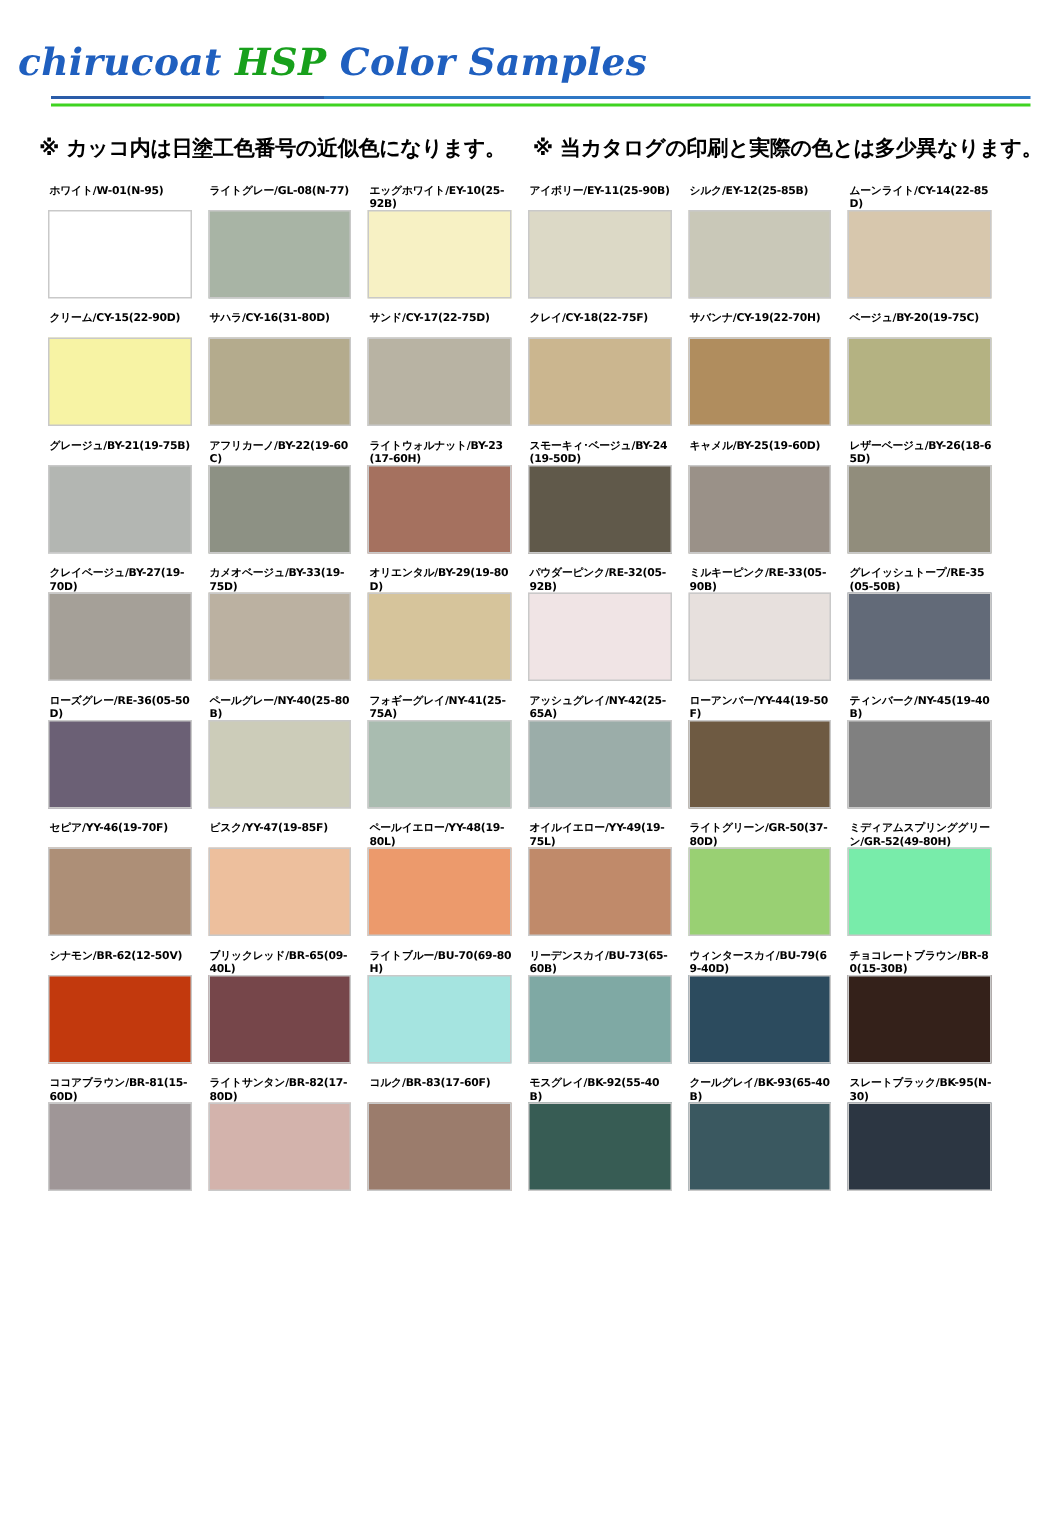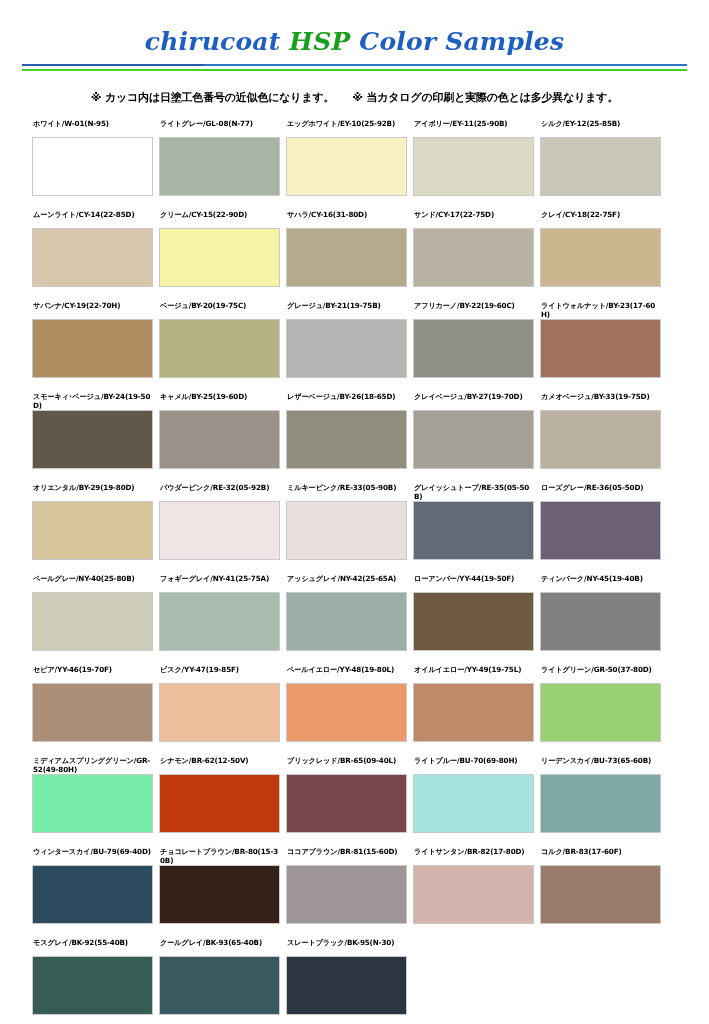--- a/index.html
+++ b/index.html
@@ -20,21 +20,22 @@
     width: 709px;
     height: 1024px;
     box-sizing: border-box;
     padding: 0;
     position: relative;
   }
 
   
   .header {
     padding-top: 28px;
-    text-align: center;
+    text-align: left;
+    padding-left: 12px;
   }
   .title {
     font-family: "DejaVu Serif", "Liberation Serif", serif;
     font-style: italic;
     font-weight: bold;
     font-size: 25px;
     letter-spacing: 0.2px;
     line-height: 1.1;
     white-space: nowrap;
   }
@@ -64,34 +65,33 @@
     height: 2px;
     background: #3fd321;
   }
 
   .notes {
     margin-top: 18px;
     padding: 0 26px;
     display: flex;
     justify-content: center;
     gap: 18px;
-    font-size: 11px;
+    font-size: 14px;
     font-weight: bold;
     white-space: nowrap;
   }
   .note { letter-spacing: -0.2px; }
 
   
   .grid {
     margin: 14px 48px 0 32px;
     display: grid;
-    grid-template-columns: repeat(5, 1fr);
+    grid-template-columns: repeat(6, 1fr);
     column-gap: 11px;
     row-gap: 0px;
-    gap: 6px;
   }
   .cell {
     width: 100%;
     height: 85px;
     position: relative;
     box-sizing: border-box;
   }
   .cell-label {
     font-size: 7.2px;
     font-weight: bold;

